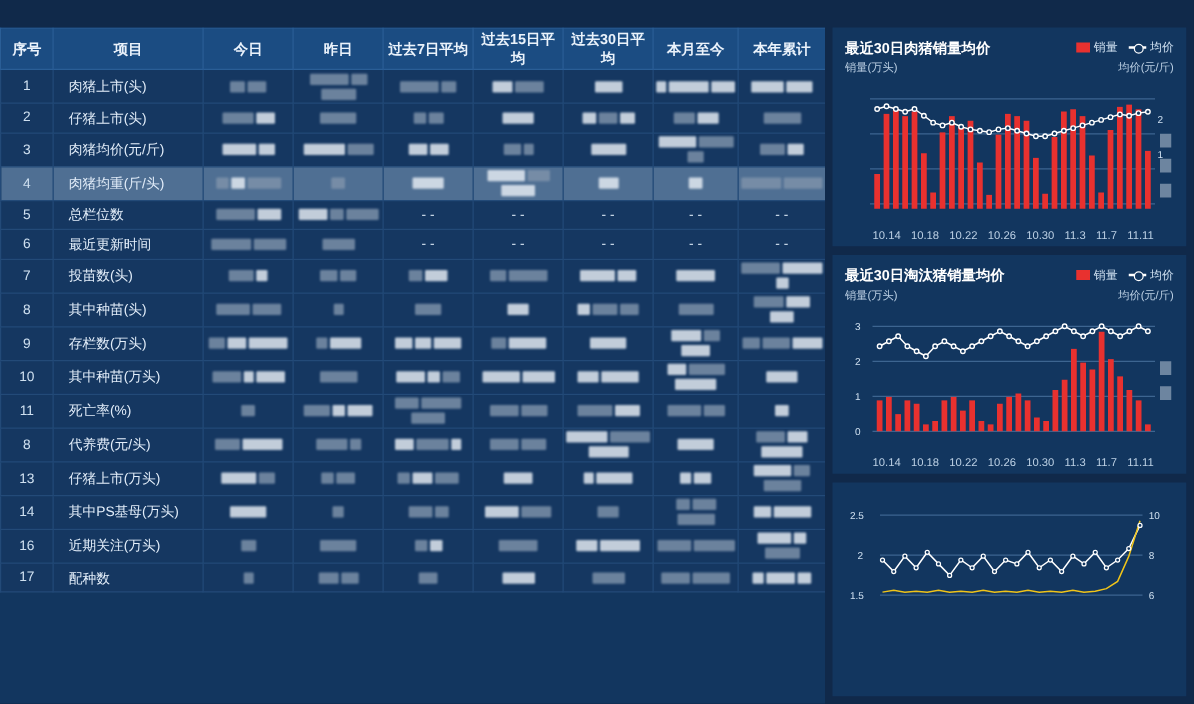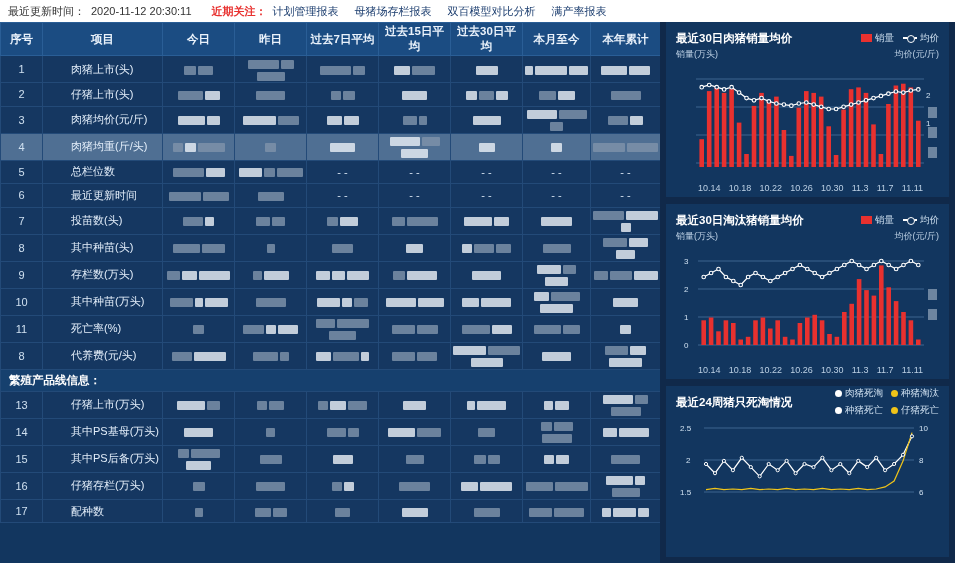--- a/index.html
+++ b/index.html
@@ -76,21 +76,21 @@
     height: 23.6px;
     border: 1px solid #234a78;
     text-align: center;
     background: #153761;
     font-size: 11px;
     color: #d6e4f2;
   }
   table.grid td.idx { color: #cfe0f0; }
   table.grid td.name {
     text-align: left;
-    padding-left: 28px;
+    padding-left: 12px;
     color: #e3eefa;
   }
   tr.section td {
     background: #16406e;
     text-align: left;
     font-weight: bold;
     padding-left: 8px;
     color: #ffffff;
     font-size: 11.5px;
     height: 22px;
@@ -171,29 +171,20 @@
   .side-ticks i {
     display: block; width: 9px; height: 11px;
     background: #b9c6d6; opacity: .55; filter: blur(.6px);
   }
 </style>
 </head>
 <body>
 
 <div id="app">
 
-  <div class="topbar">
-    <span class="t-label">最近更新时间：</span>
-    <span class="t-time">2020-11-12 20:30:11</span>
-    <span class="t-focus">近期关注：</span>
-    <span class="t-link">计划管理报表</span>
-    <span class="t-link">母猪场存栏报表</span>
-    <span class="t-link">双百模型对比分析</span>
-    <span class="t-link">满产率报表</span>
-  </div>
 
   <div class="body-wrap">
 
     <div class="left-panel">
       <table class="grid">
         <colgroup>
           <col style="width:42px">
             <col style="width:120px">
             <col style="width:72px">
           <col style="width:72px">
@@ -342,23 +333,20 @@
               <td class="idx">8</td>
               <td class="name">代养费(元/头)</td>
               <td><span class="blk d" style="width: 20px;"></span><span class="blk l" style="width: 32px;"></span></td>
               <td><span class="blk d" style="width: 25px;"></span><span class="blk d" style="width: 9px;"></span></td>
               <td><span class="blk l" style="width: 15px;"></span><span class="blk d" style="width: 26px;"></span><span class="blk l" style="width: 8px;"></span></td>
               <td><span class="blk d" style="width: 23px;"></span><span class="blk d" style="width: 20px;"></span></td>
               <td><span class="blk l" style="width: 33px;"></span><span class="blk d" style="width: 32px;"></span><span class="blk l" style="width: 32px;"></span></td>
               <td><span class="blk l" style="width: 29px;"></span></td>
               <td><span class="blk d" style="width: 23px;"></span><span class="blk l" style="width: 16px;"></span><span class="blk l" style="width: 33px;"></span></td>
             </tr>
-            <tr class="section">
-              <td colspan="9">繁殖产品线信息：</td>
-            </tr>
             <tr>
               <td class="idx">13</td>
               <td class="name">仔猪上市(万头)</td>
               <td><span class="blk l" style="width: 28px;"></span><span class="blk d" style="width: 13px;"></span></td>
               <td><span class="blk d" style="width: 10px;"></span><span class="blk d" style="width: 15px;"></span></td>
               <td><span class="blk d" style="width: 10px;"></span><span class="blk l" style="width: 16px;"></span><span class="blk d" style="width: 19px;"></span></td>
               <td><span class="blk l" style="width: 23px;"></span></td>
               <td><span class="blk l" style="width: 8px;"></span><span class="blk l" style="width: 29px;"></span></td>
               <td><span class="blk l" style="width: 9px;"></span><span class="blk l" style="width: 14px;"></span></td>
               <td><span class="blk l" style="width: 30px;"></span><span class="blk d" style="width: 13px;"></span><span class="blk d" style="width: 30px;"></span></td>
@@ -368,33 +356,22 @@
               <td class="name">其中PS基母(万头)</td>
               <td><span class="blk l" style="width: 29px;"></span></td>
               <td><span class="blk d" style="width: 9px;"></span></td>
               <td><span class="blk d" style="width: 19px;"></span><span class="blk d" style="width: 11px;"></span></td>
               <td><span class="blk l" style="width: 27px;"></span><span class="blk d" style="width: 24px;"></span></td>
               <td><span class="blk d" style="width: 17px;"></span></td>
               <td><span class="blk d" style="width: 11px;"></span><span class="blk d" style="width: 19px;"></span><span class="blk d" style="width: 30px;"></span></td>
               <td><span class="blk l" style="width: 14px;"></span><span class="blk l" style="width: 30px;"></span></td>
             </tr>
             <tr>
-              <td class="idx">15</td>
-              <td class="name">其中PS后备(万头)</td>
-              <td><span class="blk d" style="width: 11px;"></span><span class="blk d" style="width: 29px;"></span><span class="blk l" style="width: 25px;"></span></td>
-              <td><span class="blk d" style="width: 22px;"></span></td>
-              <td><span class="blk l" style="width: 20px;"></span></td>
-              <td><span class="blk d" style="width: 18px;"></span></td>
-              <td><span class="blk d" style="width: 12px;"></span><span class="blk d" style="width: 12px;"></span></td>
-              <td><span class="blk l" style="width: 10px;"></span><span class="blk l" style="width: 13px;"></span></td>
-              <td><span class="blk d" style="width: 29px;"></span></td>
-            </tr>
-            <tr>
               <td class="idx">16</td>
-              <td class="name">仔猪存栏(万头)</td>
+              <td class="name">近期关注(万头)</td>
               <td><span class="blk d" style="width: 12px;"></span></td>
               <td><span class="blk d" style="width: 29px;"></span></td>
               <td><span class="blk d" style="width: 10px;"></span><span class="blk l" style="width: 10px;"></span></td>
               <td><span class="blk d" style="width: 31px;"></span></td>
               <td><span class="blk l" style="width: 17px;"></span><span class="blk l" style="width: 32px;"></span></td>
               <td><span class="blk d" style="width: 27px;"></span><span class="blk d" style="width: 33px;"></span></td>
               <td><span class="blk l" style="width: 27px;"></span><span class="blk l" style="width: 10px;"></span><span class="blk d" style="width: 28px;"></span></td>
             </tr>
             <tr>
               <td class="idx">17</td>
@@ -628,41 +605,20 @@
           <span>10.22</span>
           <span>10.26</span>
           <span>10.30</span>
           <span>11.3</span>
           <span>11.7</span>
           <span>11.11</span>
         </div>
       </div>
 
       <div class="card c3">
-        <div class="card-head">
-          <span class="card-title">最近24周猪只死淘情况</span>
-          <span class="legend" style="flex-wrap:wrap;max-width:140px;justify-content:flex-end;gap:4px 8px">
-            <span class="item">
-              <i class="sw-dot" style="background:#ffffff"></i>
-              <em style="font-style:normal">肉猪死淘</em>
-            </span>
-            <span class="item">
-              <i class="sw-dot" style="background:#f0c419"></i>
-              <em style="font-style:normal">种猪淘汰</em>
-            </span>
-            <span class="item">
-              <i class="sw-dot" style="background:#ffffff"></i>
-              <em style="font-style:normal">种猪死亡</em>
-            </span>
-            <span class="item">
-              <i class="sw-dot" style="background:#f0c419"></i>
-              <em style="font-style:normal">仔猪死亡</em>
-            </span>
-          </span>
-        </div>
         <div class="chart-area" style="height:96px;margin-top:6px">
           <svg width="263" height="96" viewBox="0 0 263 96">
             <g stroke="#3d6590" stroke-width="1">
               <line x1="28" y1="12" x2="238" y2="12"></line>
               <line x1="28" y1="44" x2="238" y2="44"></line>
               <line x1="28" y1="76" x2="238" y2="76"></line>
             </g>
             <text x="4" y="15" fill="#cfe0f0" font-size="8">2.5</text>
             <text x="10" y="47" fill="#cfe0f0" font-size="8">2</text>
             <text x="4" y="79" fill="#cfe0f0" font-size="8">1.5</text>

